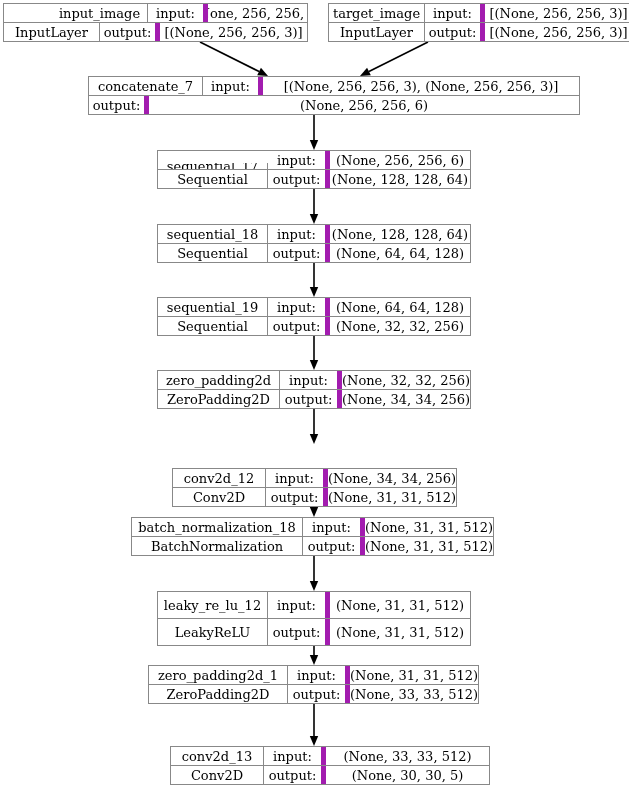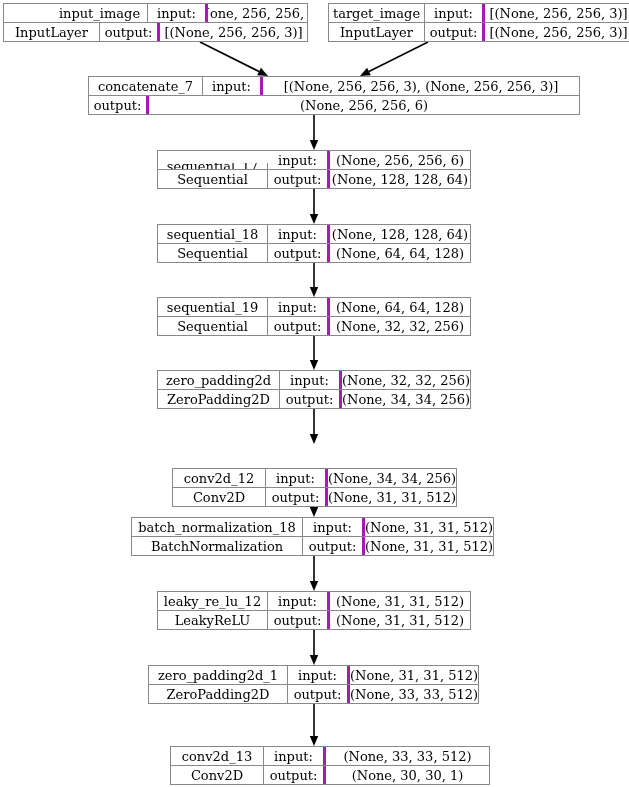--- a/index.html
+++ b/index.html
@@ -42,21 +42,21 @@
     color: #000000;
     line-height: 1;
     white-space: nowrap;
     padding: 0 6px;
     overflow: hidden;
   }
   .cell.name {
     border-right: 1px solid #888888;
   }
   .cell.io {
-    border-right: 3px solid #a21caf;
+    border-right: 5px solid #a21caf;
   }
   .cell.shape {
     flex: 1 1 auto;
   }
 
   
   .edge-svg {
     position: absolute;
     left: 0;
     top: 0;
@@ -225,21 +225,21 @@
           <div class="cell name" style="width: 171px; flex: 0 0 171px;">batch_normalization_18</div>
           <div class="cell io" style="width: 62px; flex: 0 0 62px;">input:</div>
           <div class="cell shape">(None, 31, 31, 512)</div>
         </div>
         <div class="node-row bottom">
           <div class="cell name" style="width: 171px; flex: 0 0 171px;">BatchNormalization</div>
           <div class="cell io" style="width: 62px; flex: 0 0 62px;">output:</div>
           <div class="cell shape">(None, 31, 31, 512)</div>
         </div>
       </div>
-      <div class="node" style="left: 157px; top: 591px; width: 314px; height: 39px;">
+      <div class="node" style="left: 157px; top: 591px; width: 314px; height: 55px;">
         <div class="node-row top">
           <div class="cell name" style="width: 110px; flex: 0 0 110px;">leaky_re_lu_12</div>
           <div class="cell io" style="width: 62px; flex: 0 0 62px;">input:</div>
           <div class="cell shape">(None, 31, 31, 512)</div>
         </div>
         <div class="node-row bottom">
           <div class="cell name" style="width: 110px; flex: 0 0 110px;">LeakyReLU</div>
           <div class="cell io" style="width: 62px; flex: 0 0 62px;">output:</div>
           <div class="cell shape">(None, 31, 31, 512)</div>
         </div>
@@ -258,17 +258,17 @@
       </div>
       <div class="node" style="left: 170px; top: 746px; width: 320px; height: 39px;">
         <div class="node-row top">
           <div class="cell name" style="width: 93px; flex: 0 0 93px;">conv2d_13</div>
           <div class="cell io" style="width: 62px; flex: 0 0 62px;">input:</div>
           <div class="cell shape">(None, 33, 33, 512)</div>
         </div>
         <div class="node-row bottom">
           <div class="cell name" style="width: 93px; flex: 0 0 93px;">Conv2D</div>
           <div class="cell io" style="width: 62px; flex: 0 0 62px;">output:</div>
-          <div class="cell shape">(None, 30, 30, 1)</div>
+          <div class="cell shape">(None, 30, 30, 5)</div>
         </div>
       </div>
     </div>
 </div>
 
 </body></html>

